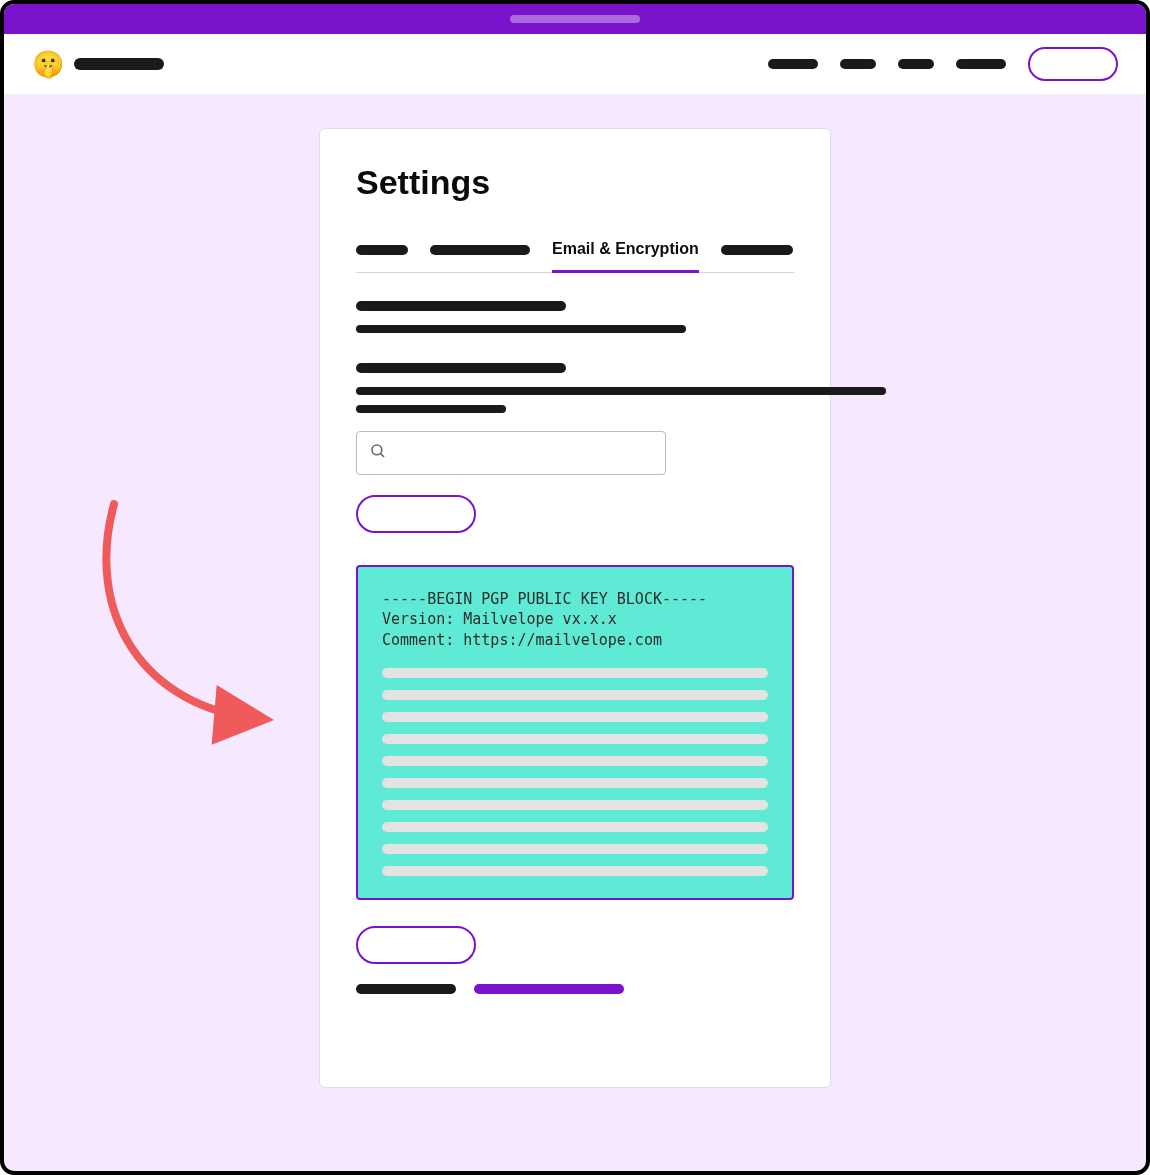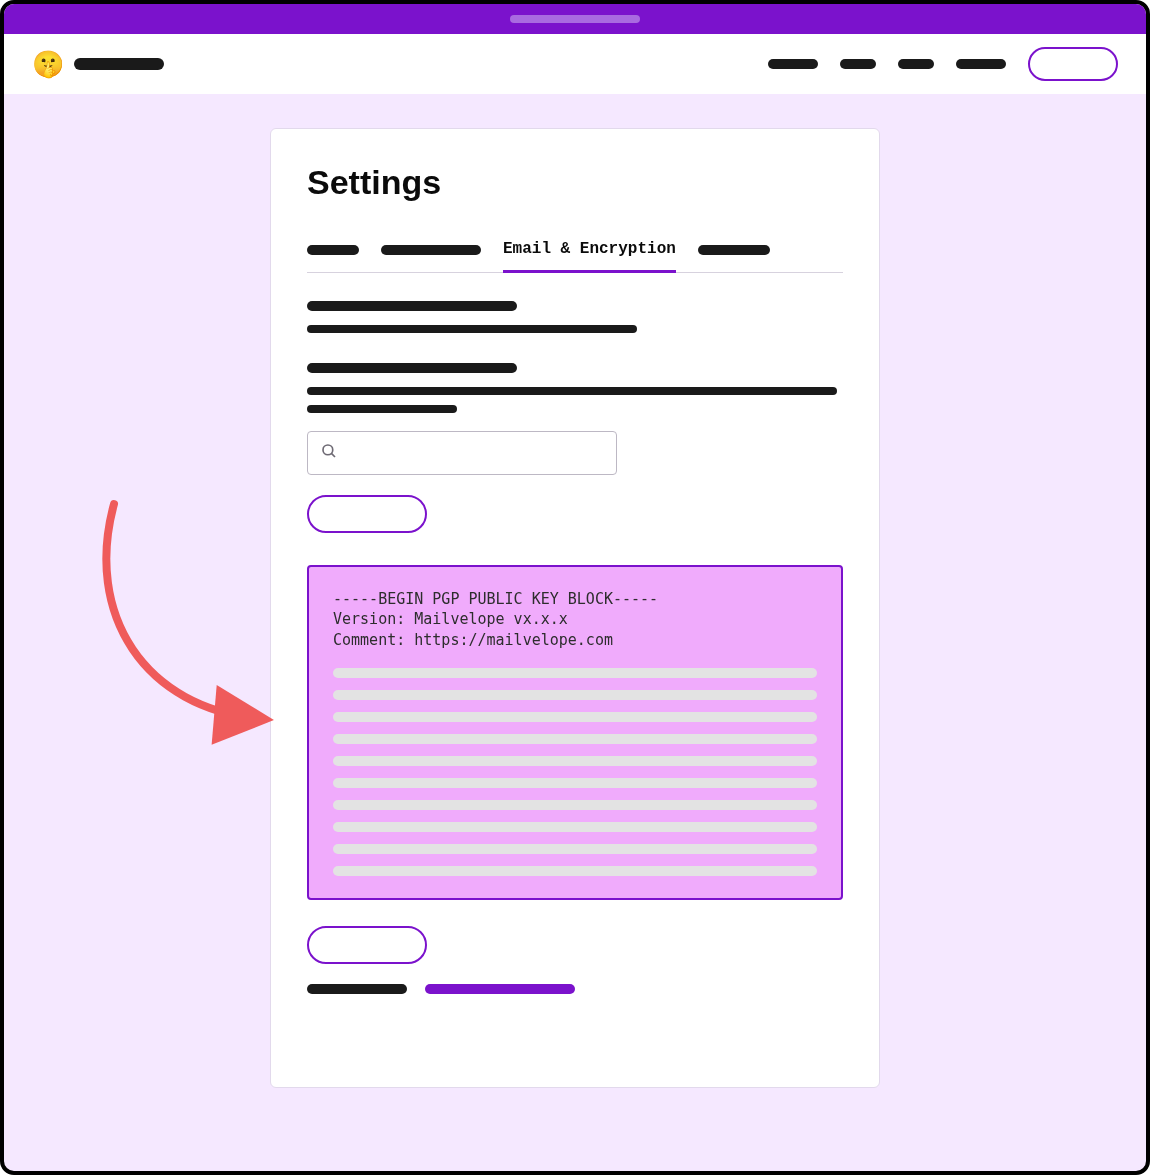--- a/index.html
+++ b/index.html
@@ -60,21 +60,21 @@
   }
 
   .content {
     display:flex;
     justify-content:center;
     padding-top: 34px;
     position: relative;
   }
 
   .card {
-    width: 610px;
+    width: 512px;
     background: #fff;
     border: 1px solid #e2d9ec;
     border-radius: 6px;
     padding: 34px 36px 46px 36px;
     min-height: 960px;
   }
 
   h1.settings-title {
     font-size: 34px;
     font-weight: 900;
@@ -82,21 +82,20 @@
     margin-bottom: 28px;
   }
 
   .tabs {
     display:flex;
     align-items:center;
     gap: 22px;
     border-bottom: 1px solid #d7d2de;
     padding-bottom: 0;
     margin-bottom: 28px;
-    font-family: Liberation Mono, monospace;
   }
   .tab {
     padding: 10px 0 12px 0;
   }
   .tab-placeholder {
     height: 10px; background:#1a1a1a; border-radius:5px;
   }
   .tab-placeholder.w1 { width: 52px; }
   .tab-placeholder.w2 { width: 100px; }
   .tab-placeholder.w3 { width: 72px; }
@@ -143,21 +142,21 @@
     font-weight: 800;
     color:#0b0b0b;
     margin-top: 56px;
     margin-bottom: 14px;
   }
 
   .pgp-box {
     border: 2px solid #7b12cc;
     border-radius: 4px;
     padding: 22px 24px;
-    background:#f0abfc;
+    background:#5eead4;
   }
   .pgp-text {
     font-family: ui-monospace, Menlo, Consolas, monospace;
     font-size: 15px;
     color:#2d2d2d;
     line-height: 1.35;
     white-space: pre;
     margin-bottom: 18px;
   }
   .key-line {

